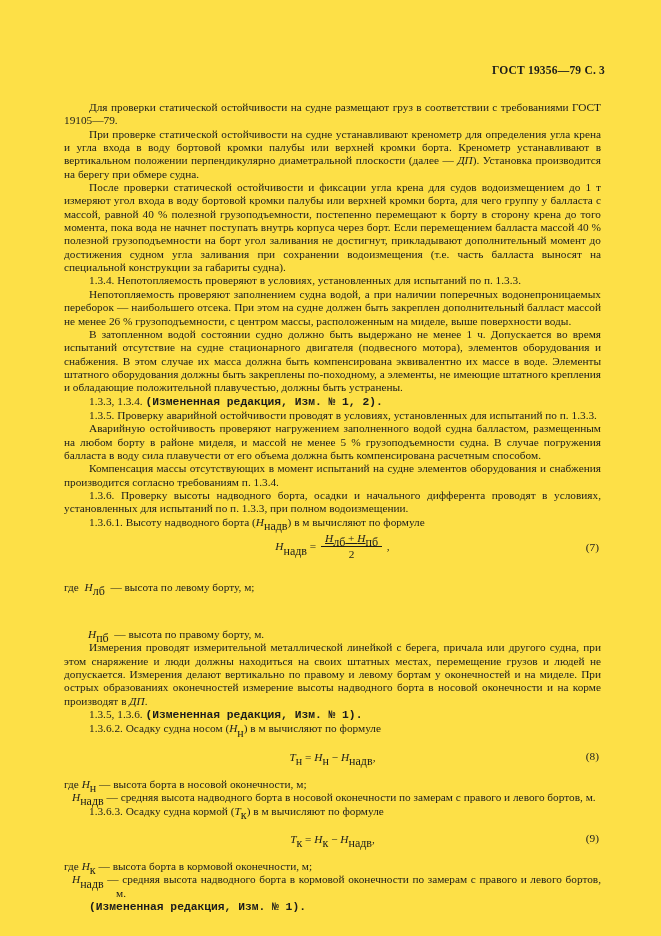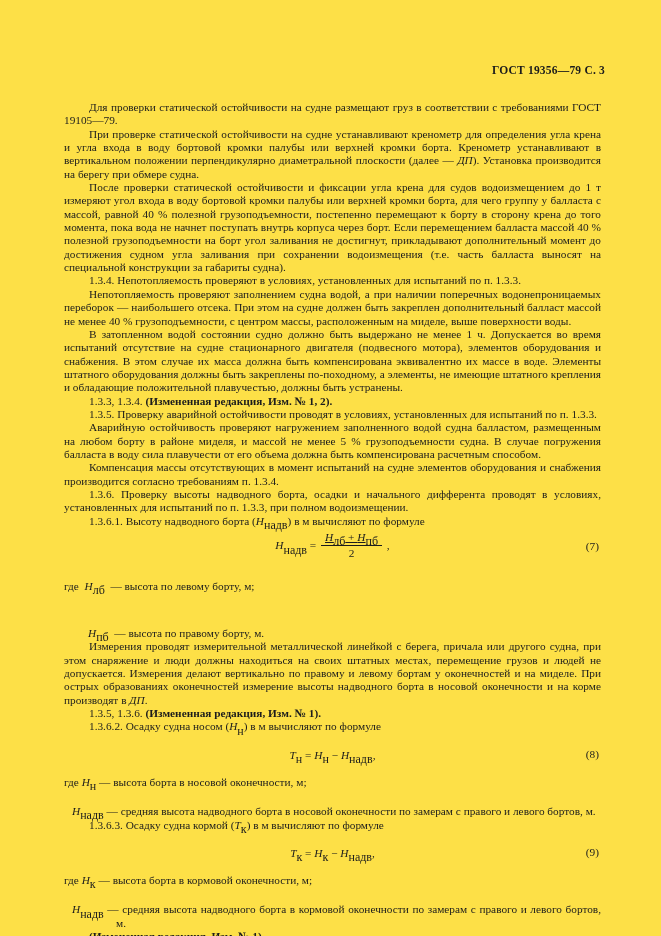--- a/index.html
+++ b/index.html
@@ -18,22 +18,22 @@
   .doc-body{
     position:absolute;left:64px;top:101px;width:537px;
     font-size:11.3px;line-height:13.35px;
     text-align:justify;
   }
   .doc-body p{margin:0;}
   p.para{text-indent:25px;}
   p.def{text-indent:0;}
   p.def-none{padding-left:0;}
   p.def-cont{padding-left:24px;margin-top:34px;}
-  p.def-hang{padding-left:52px;text-indent:-44px;margin-top:16px;}
-  .bold{font-weight:bold;}
+  p.def-hang{padding-left:52px;text-indent:-44px;}
+  .bold{font-weight:bold;font-family:Liberation Mono, monospace;}
   .ital{font-style:italic;}
   .var{font-style:italic;white-space:nowrap;}
   .var sub{
     font-style:normal;font-size:12px;line-height:0;
     position:relative;bottom:-1px;letter-spacing:0;
   }
   .formula{
     position:relative;text-align:center;text-indent:0;
     margin:14px 0;
   }
@@ -55,21 +55,21 @@
 
 <div class="page">
   <div class="page-header">
     <span>ГОСТ 19356—79 С. 3</span>
   </div>
   <div class="doc-body" id="doc-body">
       <p class="para">Для проверки статической остойчивости на судне размещают груз в соответствии с требованиями ГОСТ 19105—79.</p>
       <p class="para">При проверке статической остойчивости на судне устанавливают кренометр для определения угла крена и угла входа в воду бортовой кромки палубы или верхней кромки борта. Кренометр устанавливают в вертикальном положении перпендикулярно диаметральной плоскости (далее — <span class="ital">ДП</span>). Установка производится на берегу при обмере судна.</p>
       <p class="para">После проверки статической остойчивости и фиксации угла крена для судов водоизмещением до 1 т измеряют угол входа в воду бортовой кромки палубы или верхней кромки борта, для чего группу у балласта с массой, равной 40 % полезной грузоподъемности, постепенно перемещают к борту в сторону крена до того момента, пока вода не начнет поступать внутрь корпуса через борт. Если перемещением балласта массой 40 % полезной грузоподъемности на борт угол заливания не достигнут, прикладывают дополнительный момент до достижения судном угла заливания при сохранении водоизмещения (т.е. часть балласта выносят на специальной конструкции за габариты судна).</p>
       <p class="para">1.3.4. Непотопляемость проверяют в условиях, установленных для испытаний по п. 1.3.3.</p>
-      <p class="para">Непотопляемость проверяют заполнением судна водой, а при наличии поперечных водонепроницаемых переборок — наибольшего отсека. При этом на судне должен быть закреплен дополнительный балласт массой не менее 40 % грузоподъемности, с центром массы, расположенным на миделе, выше поверхности воды.</p>
+      <p class="para">Непотопляемость проверяют заполнением судна водой, а при наличии поперечных водонепроницаемых переборок — наибольшего отсека. При этом на судне должен быть закреплен дополнительный балласт массой не менее 26 % грузоподъемности, с центром массы, расположенным на миделе, выше поверхности воды.</p>
       <p class="para">В затопленном водой состоянии судно должно быть выдержано не менее 1 ч. Допускается во время испытаний отсутствие на судне стационарного двигателя (подвесного мотора), элементов оборудования и снабжения. В этом случае их масса должна быть компенсирована эквивалентно их массе в воде. Элементы штатного оборудования должны быть закреплены по-походному, а элементы, не имеющие штатного крепления и обладающие положительной плавучестью, должны быть устранены.</p>
       <p class="para">1.3.3, 1.3.4. <span class="bold">(Измененная редакция, Изм. № 1, 2).</span></p>
       <p class="para">1.3.5. Проверку аварийной остойчивости проводят в условиях, установленных для испытаний по п. 1.3.3.</p>
       <p class="para">Аварийную остойчивость проверяют нагружением заполненного водой судна балластом, размещенным на любом борту в районе миделя, и массой не менее 5 % грузоподъемности судна. В случае погружения балласта в воду сила плавучести от его объема должна быть компенсирована расчетным способом.</p>
       <p class="para">Компенсация массы отсутствующих в момент испытаний на судне элементов оборудования и снабжения производится согласно требованиям п. 1.3.4.</p>
       <p class="para">1.3.6. Проверку высоты надводного борта, осадки и начального дифферента проводят в условиях, установленных для испытаний по п. 1.3.3, при полном водоизмещении.</p>
       <p class="para">1.3.6.1. Высоту надводного борта (<span class="var">Н<sub class="vsub">надв</sub></span>) в м вычисляют по формуле</p>
       <div class="formula formula-frac"><span class="f-content"><span class="var">Н<sub class="vsub">надв</sub></span> = <span class="frac"><span class="num"><span class="var">Н<sub class="vsub">лб</sub></span> + <span class="var">Н<sub class="vsub">пб</sub></span></span><span class="den">2</span></span> ,</span><span class="eq-num">(7)</span></div>
       <p class="def def-none">где&nbsp;&nbsp;<span class="var">Н<sub class="vsub">лб</sub></span>&nbsp; — высота по левому борту, м;</p>
       <p class="def def-cont"><span class="var">Н<sub class="vsub">пб</sub></span>&nbsp; — высота по правому борту, м.</p>

